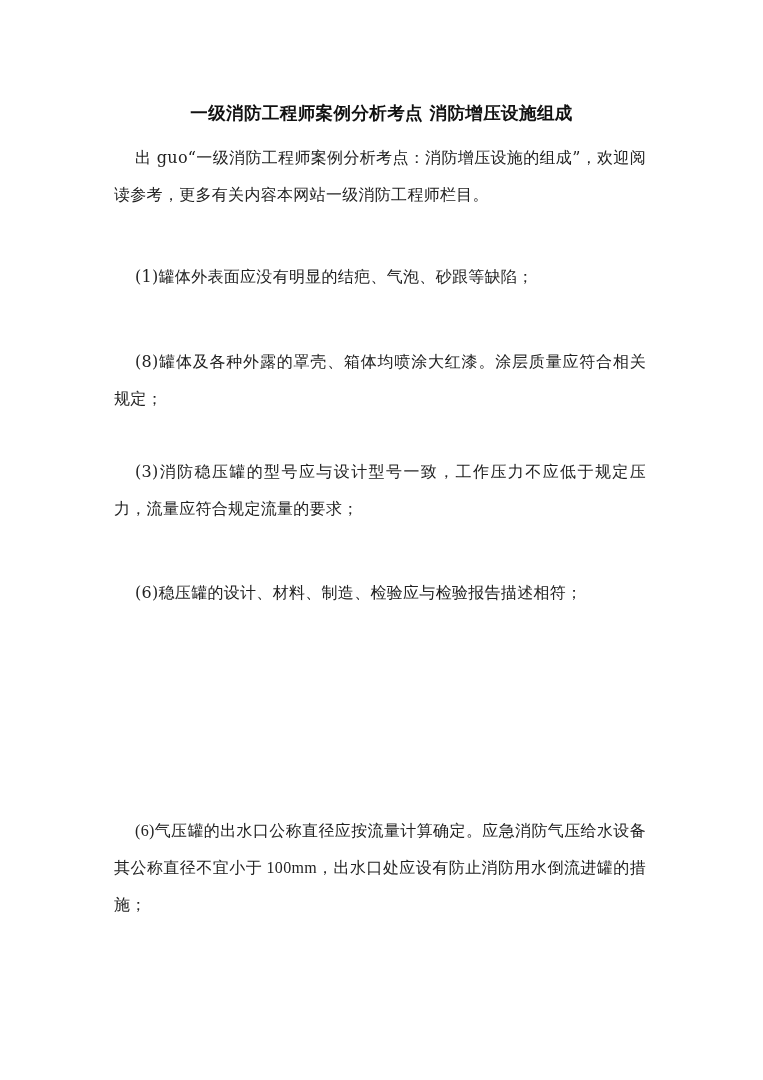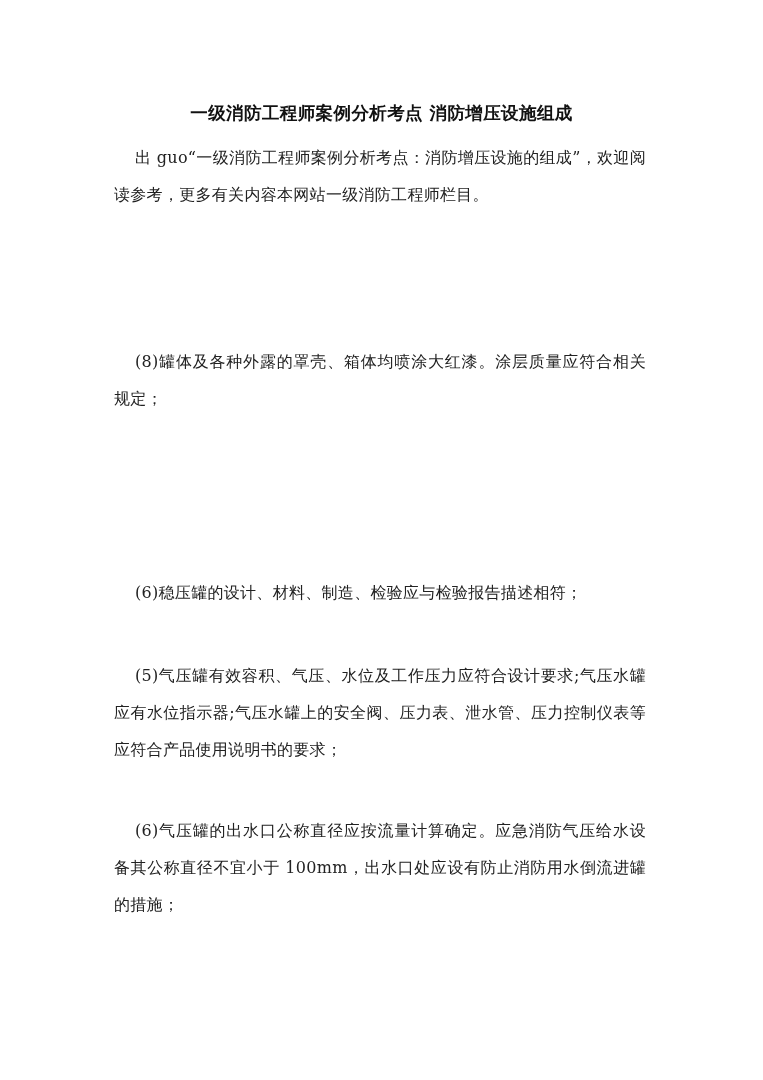--- a/index.html
+++ b/index.html
@@ -64,30 +64,33 @@
 </head>
 <body>
 
 <div class="page">
   <h1 class="title">一级消防工程师案例分析考点 消防增压设施组成</h1>
 
   <div class="body-text intro">
     <p class="para">出 guo“一级消防工程师案例分析考点：消防增压设施的组成”，欢迎阅读参考，更多有关内容本网站一级消防工程师栏目。</p>
   </div>
 
+  <div class="body-text p1" style="top:258px;">
+    <p class="para">(1)罐体外表面应没有明显的结疤、气泡、砂跟等缺陷；</p>
+  </div>
 
   <div class="body-text p2" style="top:343px;">
     <p class="para">(8)罐体及各种外露的罩壳、箱体均喷涂大红漆。涂层质量应符合相关规定；</p>
   </div>
 
+  <div class="body-text p3" style="top:453px;">
+    <p class="para">(3)消防稳压罐的型号应与设计型号一致，工作压力不应低于规定压力，流量应符合规定流量的要求；</p>
+  </div>
 
   <div class="body-text p4" style="top:574px;">
     <p class="para">(6)稳压罐的设计、材料、制造、检验应与检验报告描述相符；</p>
   </div>
 
-  <div class="body-text p5" style="top:657px;">
-    <p class="para">(5)气压罐有效容积、气压、水位及工作压力应符合设计要求;气压水罐应有水位指示器;气压水罐上的安全阀、压力表、泄水管、压力控制仪表等应符合产品使用说明书的要求；</p>
-  </div>
 
-  <div class="body-text p6" style="top:812px;">
+  <div class="body-text p6" style="top:812px;font-family:Liberation Serif, serif;">
     <p class="para">(6)气压罐的出水口公称直径应按流量计算确定。应急消防气压给水设备其公称直径不宜小于 100mm，出水口处应设有防止消防用水倒流进罐的措施；</p>
   </div>
 </div>
 
 </body></html>

